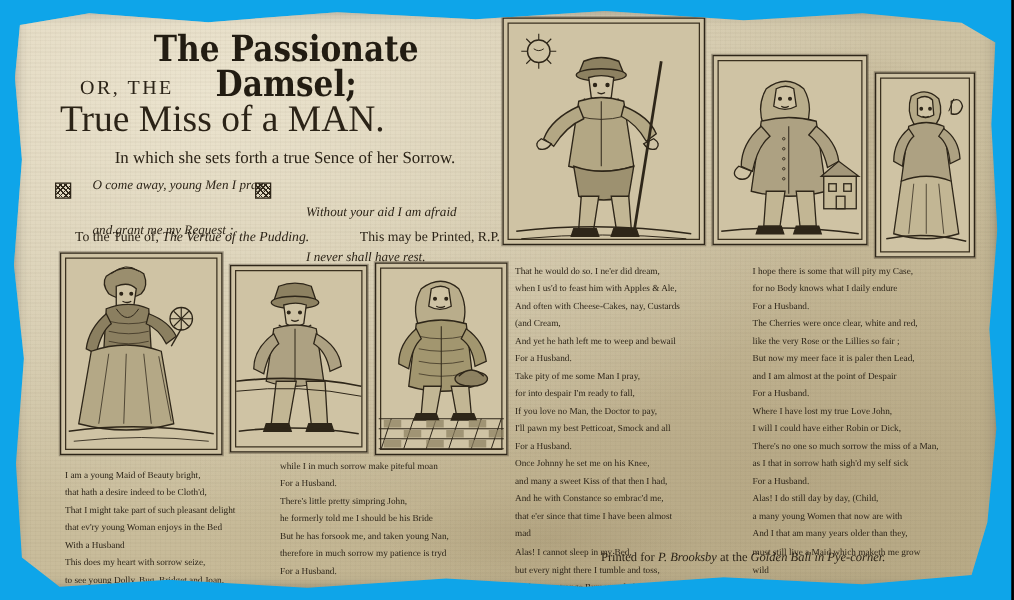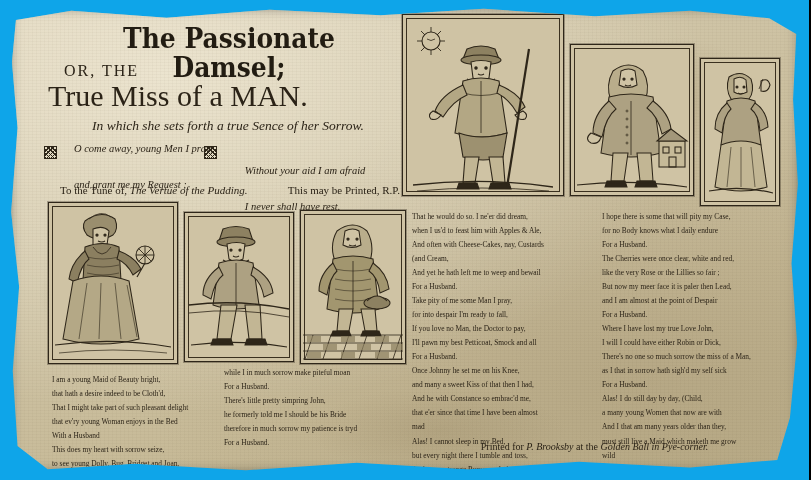--- a/index.html
+++ b/index.html
@@ -46,21 +46,21 @@
     position:absolute;left:56px;top:56px;width:330px;text-align:left;
     font-size:16px;letter-spacing:2px;font-family:"Liberation Serif",serif;
   }
   .title2{
     position:absolute;left:40px;top:74px;width:360px;text-align:left;
     font-size:30px;font-family:"Liberation Serif",serif;
     line-height:1.05;
   }
   .subttl{
     position:absolute;left:48px;top:112px;width:344px;text-align:center;
-    font-style:italic;font-size:13.5px;
+    font-size:13.5px;
   }
   .stanza-head{
     position:absolute;left:52px;top:136px;width:336px;
     font-size:10.5px;line-height:1.35;font-style:italic;
   }
   .sh-row{display:flex;justify-content:space-between;}
   .sh-l{width:52%;text-align:left;padding-left:14px;}
   .sh-r{width:46%;text-align:left;margin-top:22px;}
   .tune{
     position:absolute;left:52px;top:178px;width:340px;
@@ -413,20 +413,21 @@
       <p>to see young Dolly, Bug, Bridget and Joan,</p>
       <p>How they have their Sweet-hearts to wait</p>
 
     </div>
 
     <div class="col" style="left:216px;top:362px;width:172px;">
       <p>while I in much sorrow make piteful moan</p>
       <p>        For a Husband.</p>
       <p>There's little pretty simpring John,</p>
       <p>he formerly told me I should be his Bride</p>
+      <p>But he has forsook me, and taken young Nan,</p>
       <p>therefore in much sorrow my patience is tryd</p>
       <p>        For a Husband.</p>
     </div>
 
     <div class="col" style="left:404px;top:206px;width:178px;">
       <p>That he would do so.  I ne'er did dream,</p>
       <p>when I us'd to feast him with Apples &amp; Ale,</p>
       <p>And often with Cheese-Cakes, nay, Custards</p>
       <p>        (and Cream,</p>
       <p>And yet he hath left me to weep and bewail</p>

